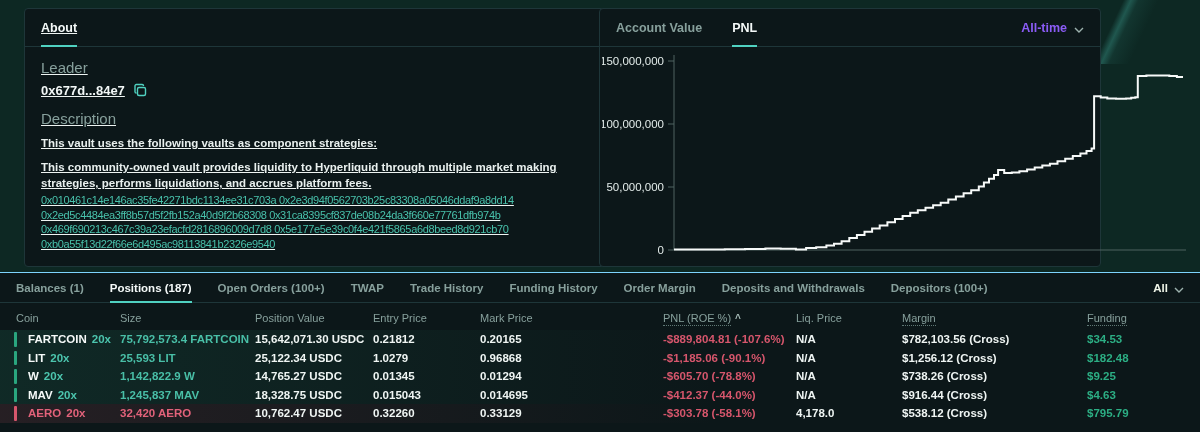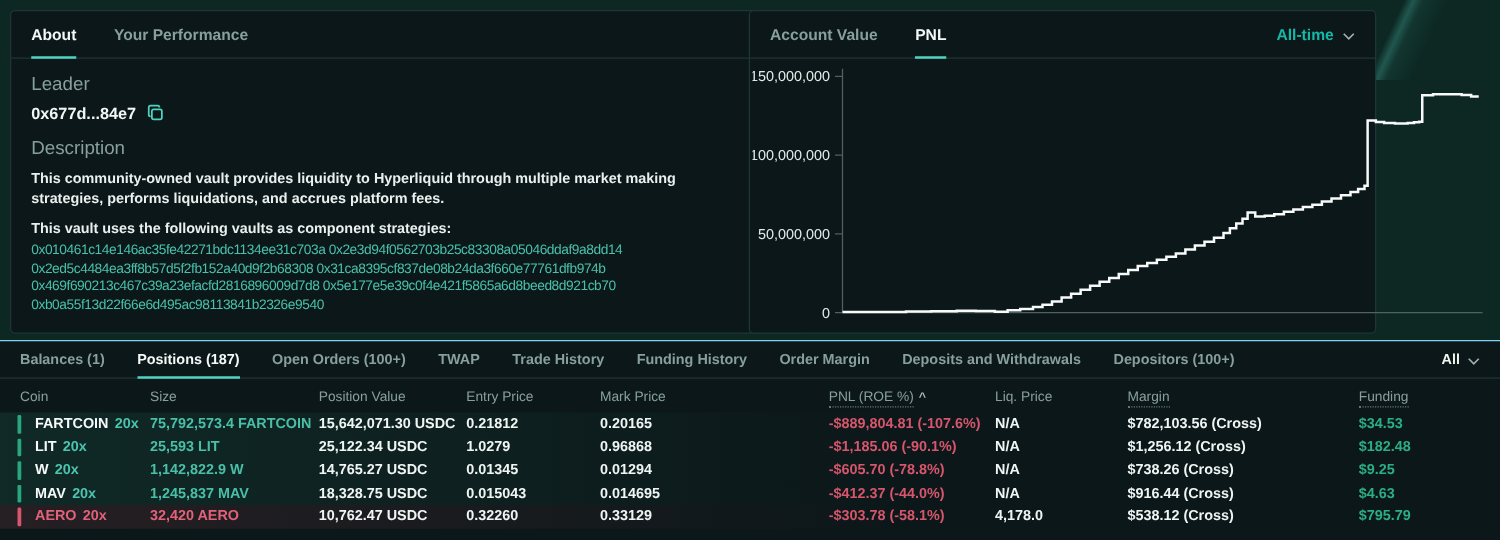--- a/index.html
+++ b/index.html
@@ -10,40 +10,40 @@
     color:#eef4f2;
     position:relative;
   }
   .deco { position:absolute; pointer-events:none; z-index:0; }
   #deco-tr { top:-6px; right:-30px; width:220px; height:70px;
     background:linear-gradient(115deg, transparent 46%, rgba(80,210,193,.28) 49%, rgba(80,210,193,.08) 52%, transparent 60%); }
   #deco-br { top:330px; right:-40px; width:220px; height:120px;
     background:linear-gradient(115deg, transparent 40%, rgba(80,210,193,.10) 50%, transparent 62%); }
 
   .panel { position:absolute; background:#0c1719; border:1px solid #1e3639; border-radius:4px; z-index:1; }
-  #about-panel { left:8px; top:8px; width:636px; height:259px; }
+  #about-panel { left:24px; top:8px; width:636px; height:259px;text-decoration:underline; }
   #chart-panel { left:599px; top:8px; width:502px; height:259px; }
   #positions-panel { left:0; top:272px; width:1200px; height:160px; background:#0c1719; border:none; border-top:1px solid #7dd3fc; border-radius:0; }
 
   .tabs-row { display:flex; align-items:stretch; gap:30px; padding:0 16px; height:38px; border-bottom:1px solid #1e3639; position:relative; }
   .tab { position:relative; display:flex; align-items:center; font-size:12.5px; font-weight:600; color:#87a09c; cursor:pointer; white-space:nowrap; }
   .tab.active { color:#f4f9f8; }
   .tab.active::after { content:""; position:absolute; left:0; right:0; bottom:-1px; height:2px; background:#50d2c1; }
 
   .label { color:#87a09c; font-size:15px; }
   #leader-block { padding:12px 16px 0; }
   #leader-address-row { display:flex; align-items:center; gap:8px; margin-top:7px; }
   #leader-address { font-size:13px; color:#f2f7f6; font-weight:600; }
   #copy-icon { cursor:pointer; display:inline-flex; }
   #description-block { padding:12px 16px 0; }
   .desc-p { font-size:11.5px; font-weight:600; color:#e9f0ee; line-height:16px; margin-top:8px; max-width:560px; }
   #strategy-addresses { font-size:11px; letter-spacing:-0.35px; color:#48c1ab; line-height:14.5px; margin-top:2px; max-width:562px; word-break:break-word; cursor:pointer; }
 
   #range-selector { margin-left:auto; display:flex; align-items:center; gap:7px; cursor:pointer; }
-  #range-label { font-size:12.5px; font-weight:700; color:#14b8a6; }
+  #range-label { font-size:12.5px; font-weight:700; color:#8b5cf6; }
   .chev { width:10px; height:6px; }
   #chart-area { position:absolute; left:2px; top:40px; width:588px; height:216px; }
 
   
   #positions-tabs { height:30px; gap:26px; padding:0 16px; }
   #positions-tabs .tab { font-size:11.5px; }
   #filter-selector { margin-left:auto; display:flex; align-items:center; gap:6px; cursor:pointer; }
   #filter-label { font-size:11.5px; font-weight:700; color:#f0f6e9; }
 
   .grid { display:grid; grid-template-columns:104px 135px 118px 107px 183px 133px 106px 185px 1fr; padding-left:16px; align-items:center; }
@@ -72,38 +72,37 @@
 </style>
 </head>
 <body>
 
 <div class="deco" id="deco-tr"></div>
 <div class="deco" id="deco-br"></div>
 
 <div class="panel" id="about-panel">
   <div class="tabs-row" id="about-tabs">
       <div class="tab active">About</div>
-      <div class="tab">Your Performance</div>
     </div>
   <div id="leader-block">
     <div class="label">Leader</div>
     <div id="leader-address-row">
       <span id="leader-address">0x677d...84e7</span>
       <span id="copy-icon">
         <svg width="15" height="15" viewBox="0 0 15 15" fill="none">
           <rect x="4.5" y="4.5" width="8" height="8" rx="1.5" stroke="#50d2c1" stroke-width="1.4"></rect>
           <path d="M10.5 3 V2.8 A1.3 1.3 0 0 0 9.2 1.5 H3.3 A1.3 1.3 0 0 0 2 2.8 V8.7 A1.3 1.3 0 0 0 3.3 10 H3.5" stroke="#50d2c1" stroke-width="1.4"></path>
         </svg>
       </span>
     </div>
   </div>
   <div id="description-block">
     <div class="label">Description</div>
+    <div class="desc-p">This vault uses the following vaults as component strategies:</div>
     <div class="desc-p">This community-owned vault provides liquidity to Hyperliquid through multiple market making strategies, performs liquidations, and accrues platform fees.</div>
-    <div class="desc-p">This vault uses the following vaults as component strategies:</div>
     <div id="strategy-addresses">0x010461c14e146ac35fe42271bdc1134ee31c703a 0x2e3d94f0562703b25c83308a05046ddaf9a8dd14 0x2ed5c4484ea3ff8b57d5f2fb152a40d9f2b68308 0x31ca8395cf837de08b24da3f660e77761dfb974b 0x469f690213c467c39a23efacfd2816896009d7d8 0x5e177e5e39c0f4e421f5865a6d8beed8d921cb70 0xb0a55f13d22f66e6d495ac98113841b2326e9540</div>
   </div>
 </div>
 
 <div class="panel" id="chart-panel">
   <div class="tabs-row" id="chart-tabs">
       <div class="tab">Account Value</div>
       <div class="tab active">PNL</div>
       <div id="range-selector">
         <span id="range-label">All-time</span>

